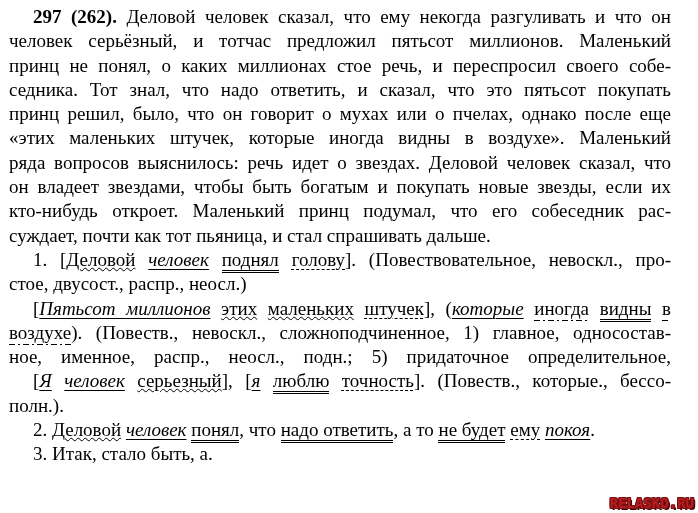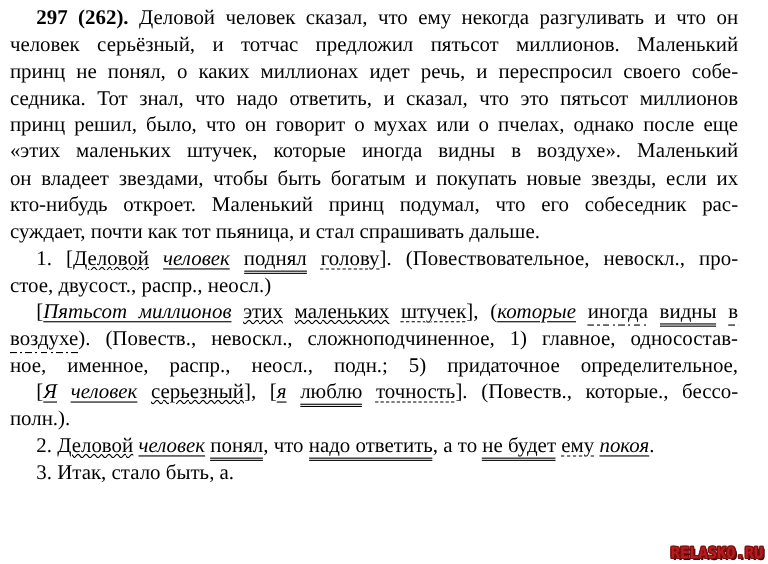--- a/index.html
+++ b/index.html
@@ -68,24 +68,25 @@
        2px  2px 0 #3d0708;
   }
 </style>
 </head>
 <body>
 
 <div class="page">
   <div class="content">
       <div class="line j ind"><span class="bold">297 (262).</span><span> Деловой человек сказал, что ему некогда разгуливать и что он</span></div>
       <div class="line j"><span>человек серьёзный, и тотчас предложил пятьсот миллионов. Маленький</span></div>
-      <div class="line j"><span>принц не понял, о каких миллионах идет речь, и переспросил своего собе-</span></div>
-      <div class="line j"><span>седника. Тот знал, что надо ответить, и сказал, что это пятьсот миллионов</span></div>
+      <div class="line j"><span>принц не понял, о каких миллионах стое речь, и переспросил своего собе-</span></div>
+      <div class="line j"><span>седника. Тот знал, что надо ответить, и сказал, что это пятьсот покупать</span></div>
       <div class="line j"><span>принц решил, было, что он говорит о мухах или о пчелах, однако после еще</span></div>
       <div class="line j"><span>«этих маленьких штучек, которые иногда видны в воздухе». Маленький</span></div>
+      <div class="line j"><span>ряда вопросов выяснилось: речь идет о звездах. Деловой человек сказал, что</span></div>
       <div class="line j"><span>он владеет звездами, чтобы быть богатым и покупать новые звезды, если их</span></div>
       <div class="line j"><span>кто-нибудь откроет. Маленький принц подумал, что его собеседник рас-</span></div>
       <div class="line"><span>суждает, почти как тот пьяница, и стал спрашивать дальше.</span></div>
       <div class="line j ind"><span>1. [</span><span class="u-wavy">Деловой</span><span> </span><span class="u-single">человек</span><span> </span><span class="u-double">поднял</span><span> </span><span class="u-dashed">голову</span><span>]. (Повествовательное, невоскл., про-</span></div>
       <div class="line"><span>стое, двусост., распр., неосл.)</span></div>
       <div class="line j ind"><span>[</span><span class="u-single">Пятьсот миллионов</span><span> </span><span class="u-wavy">этих</span><span> </span><span class="u-wavy">маленьких</span><span> </span><span class="u-dashed">штучек</span><span>], (</span><span class="u-single">которые</span><span> </span><span class="u-dashdot">иногда</span><span> </span><span class="u-double">видны</span><span> </span><span class="u-dashdot">в</span></div>
       <div class="line j"><span class="u-dashdot">воздухе</span><span>). (Повеств., невоскл., сложноподчиненное, 1) главное, односостав-</span></div>
       <div class="line j"><span>ное, именное, распр., неосл., подн.; 5) придаточное определительное,</span></div>
       <div class="line j ind"><span>[</span><span class="u-single">Я</span><span> </span><span class="u-single">человек</span><span> </span><span class="u-wavy">серьезный</span><span>], [</span><span class="u-single">я</span><span> </span><span class="u-double">люблю</span><span> </span><span class="u-dashed">точность</span><span>]. (Повеств., которые., бессо-</span></div>
       <div class="line"><span>полн.).</span></div>

